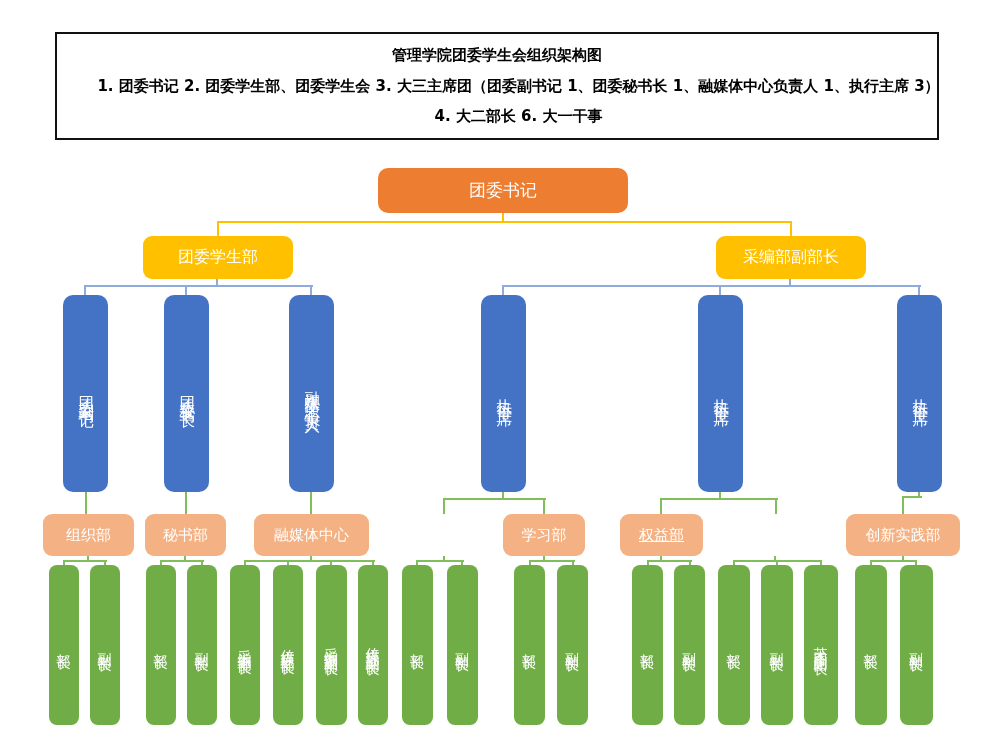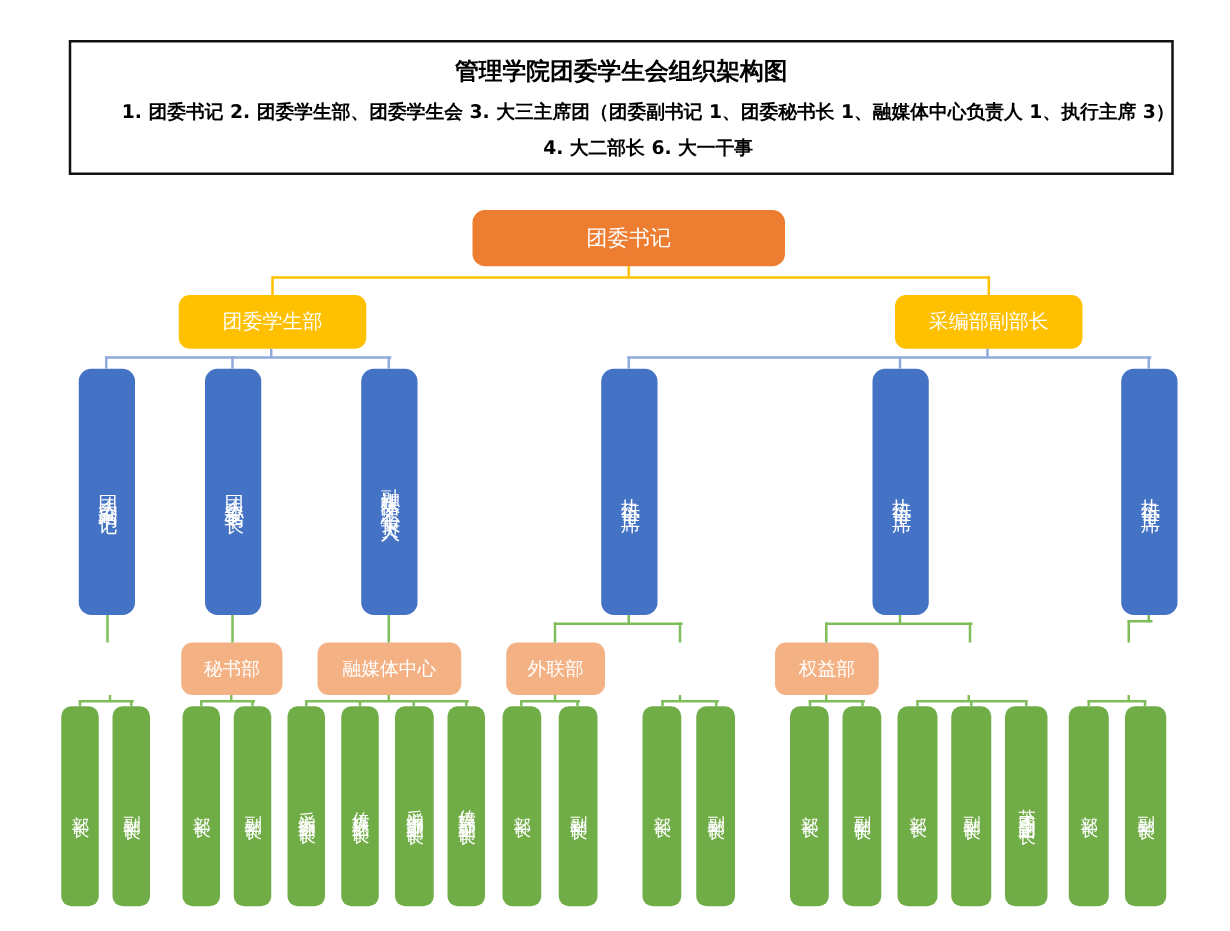--- a/index.html
+++ b/index.html
@@ -2,21 +2,21 @@
 <html style="--root-fill: #ED7D31; --branch-fill: #FFC000; --leader-fill: #4472C4; --department-fill: #F4B183; --staff-fill: #70AD47; --connector-yellow: #FFC000; --connector-blue: #8FAADC; --connector-green: #7FBE5A;"><head>
 <meta charset="utf-8">
 <style>
   html,body{margin:0;padding:0;background:#ffffff;}
   body{width:984px;height:745px;font-family:"DejaVu Sans","Liberation Sans",sans-serif;}
   .canvas{position:relative;width:984px;height:745px;background:#fff;overflow:hidden;}
 
   .legend{position:absolute;left:55px;top:32px;width:884px;height:108px;
     border:2px solid #111;box-sizing:border-box;display:flex;flex-direction:column;
     justify-content:space-evenly;align-items:center;color:#000;font-weight:bold;}
-  .legend .t1{font-size:19px;white-space:nowrap;}
+  .legend .t1{font-size:15px;white-space:nowrap;}
   .legend .t2,.legend .t3{font-size:15px;white-space:nowrap;margin-left:43px;}
 
   .box{position:absolute;box-sizing:border-box;color:#fff;
     display:flex;align-items:center;justify-content:center;text-align:center;}
   .root{background:var(--root-fill,#ED7D31);border-radius:10px;font-size:17px;}
   .branch{background:var(--branch-fill,#FFC000);border-radius:9px;font-size:16px;}
   .leader{background:var(--leader-fill,#4472C4);border-radius:10px;}
   .dept{background:var(--department-fill,#F4B183);border-radius:9px;font-size:15px;white-space:nowrap;}
   .staff{background:var(--staff-fill,#70AD47);border-radius:8px;}
 
@@ -63,31 +63,37 @@
   <div class="box leader" style="left:481px;top:295px;width:45px;height:197px;">
     <span class="vtext">执行主席</span>
   </div>
   <div class="box leader" style="left:698px;top:295px;width:45px;height:197px;">
     <span class="vtext">执行主席</span>
   </div>
   <div class="box leader" style="left:897px;top:295px;width:45px;height:197px;">
     <span class="vtext">执行主席</span>
   </div>
 
+  <div class="box dept" style="left:43px;top:514px;width:91px;height:42px;">
+    <span>组织部</span>
+  </div>
   <div class="box dept" style="left:145px;top:514px;width:81px;height:42px;">
     <span>秘书部</span>
   </div>
   <div class="box dept" style="left:254px;top:514px;width:115px;height:42px;">
     <span>融媒体中心</span>
   </div>
-  <div class="box dept" style="left:405px;top:514px;width:79px;height:42px;">
-    <span>外联部</span>
-  </div>
-  <div class="box dept" style="left:620px;top:514px;width:83px;height:42px;">
+  <div class="box dept" style="left:503px;top:514px;width:82px;height:42px;">
+    <span>学习部</span>
+  </div>
+  <div class="box dept" style="left:620px;top:514px;width:83px;height:42px;text-decoration:underline;">
     <span>权益部</span>
+  </div>
+  <div class="box dept" style="left:846px;top:514px;width:114px;height:42px;">
+    <span>创新实践部</span>
   </div>
 
   <div class="box staff" style="left:49px;top:565px;width:30px;height:160px;">
     <span class="vtext">部长</span>
     </div>
   <div class="box staff" style="left:90px;top:565px;width:30px;height:160px;">
     <span class="vtext">副部长</span>
     </div>
   <div class="box staff" style="left:146px;top:565px;width:30px;height:160px;">
     <span class="vtext">部长</span>

